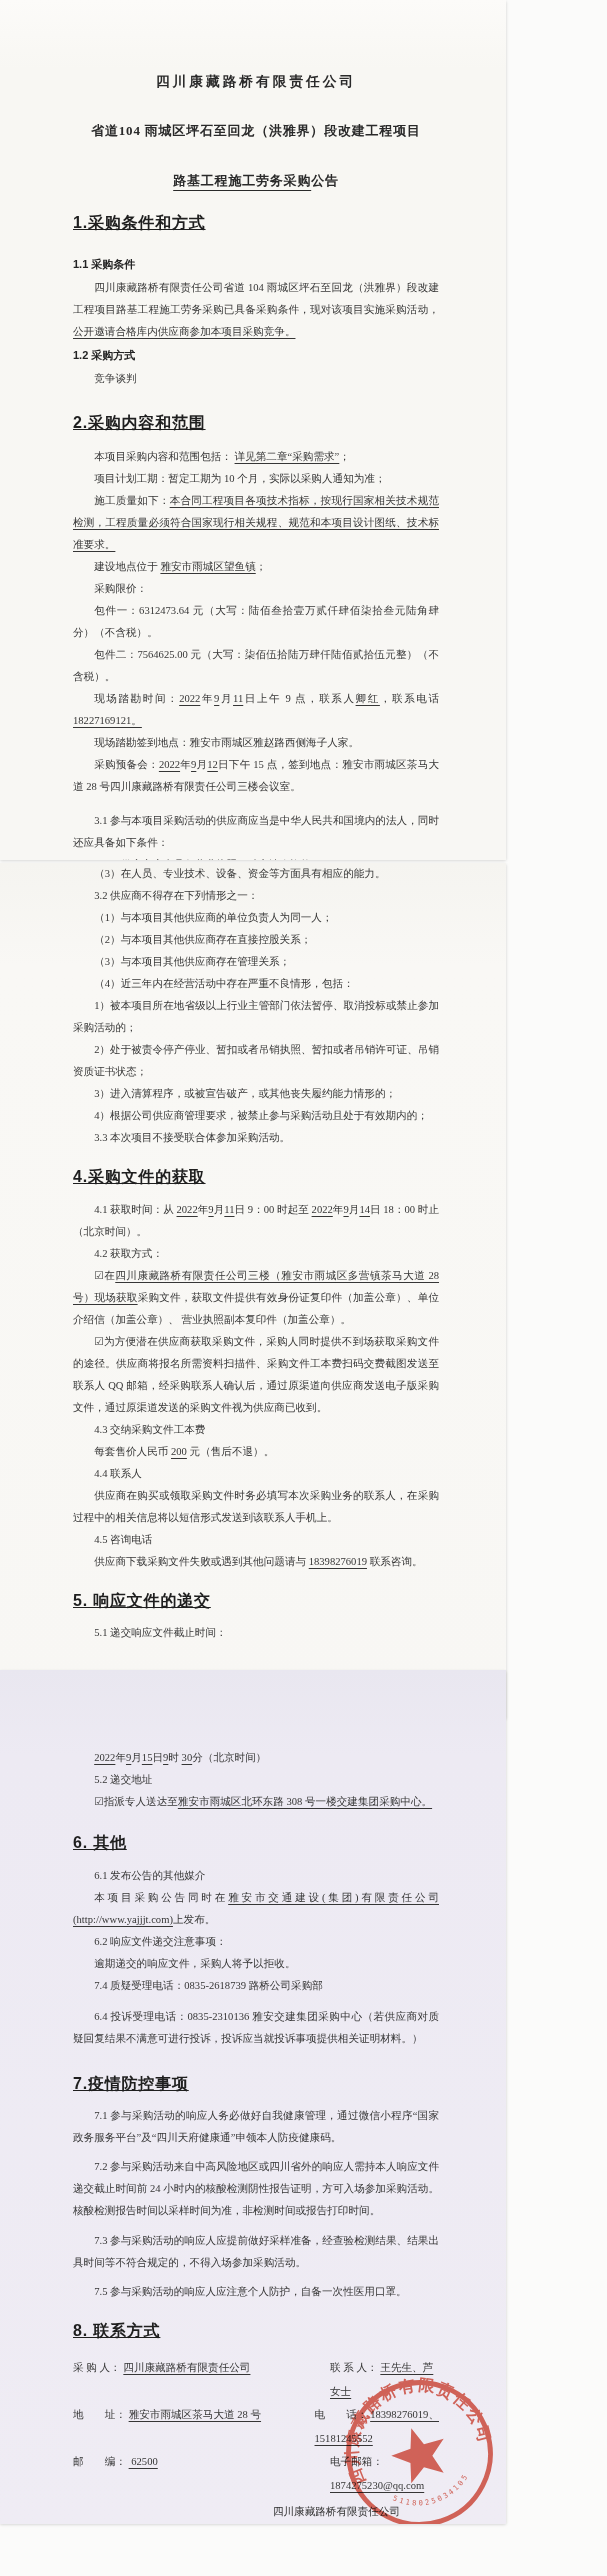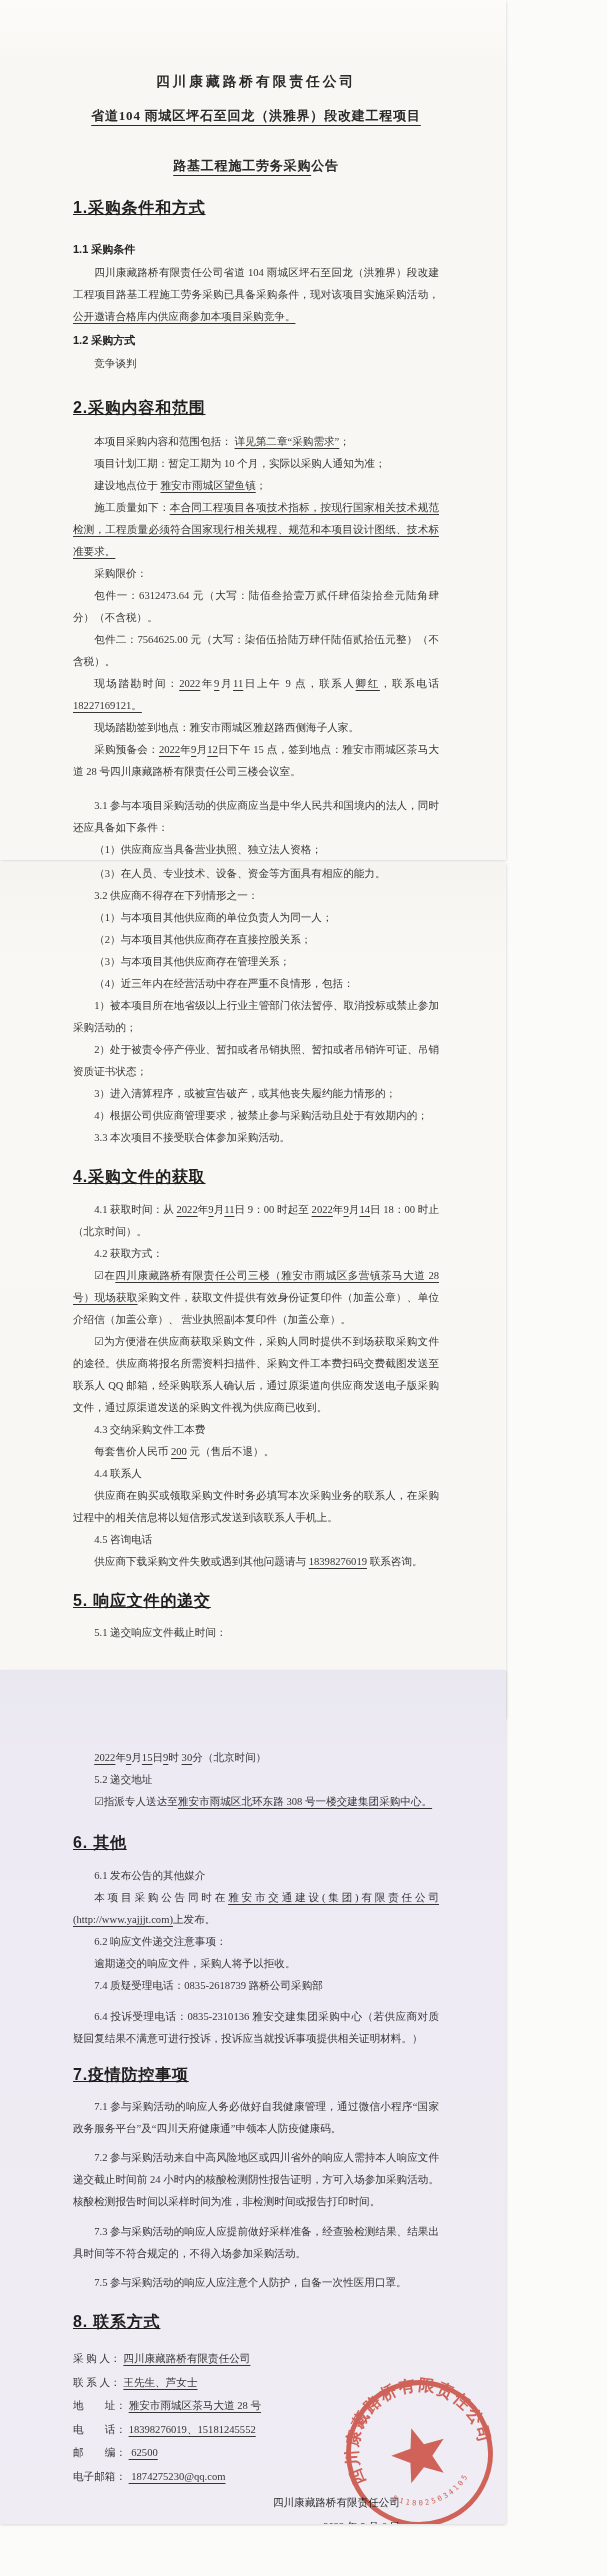--- a/index.html
+++ b/index.html
@@ -14,40 +14,40 @@
     box-shadow:0 0.8px 3px rgba(0,0,0,.18);
   }
   .page1{top:0;height:860px;background:linear-gradient(180deg,#fcfbf9 0%,#f8f7f3 8%,#f8f7f4 100%);}
   .page2{top:863px;height:856px;background:linear-gradient(180deg,#f5f4f0 0%,#f9f8f5 12%,#f8f7f4 100%);}
   .page3{top:1670px;height:854px;background:linear-gradient(180deg,#e9e7f0 0%,#edeaf3 10%,#efecf4 100%);}
   .content{padding:0 67px 0 73px;}
   .page1 .content{padding-top:73px;}
 
   .title{text-align:center;font-weight:bold;color:#2a2a2a;}
   .company-title{font-size:13.7px;letter-spacing:3px;}
-  .project-title{font-size:13px;margin-top:16px;letter-spacing:0.8px;
-    text-decoration:underline;text-underline-offset:4.6px;text-decoration-thickness:1.1px;}
+  .project-title{font-size:13px;margin-top:31px;letter-spacing:0.8px;
+    text-underline-offset:4.6px;text-decoration-thickness:1.1px;}
   .doc-title{font-size:13px;margin-top:32px;letter-spacing:0.8px;}
   .doc-title .u2{text-decoration:underline;text-underline-offset:4.6px;text-decoration-thickness:1.1px;}
 
   .h2{
     font-family:"Liberation Sans","DejaVu Sans",sans-serif;
     font-size:16px;font-weight:bold;color:#1f1f1f;
     margin:20px 0 10px 0;letter-spacing:0.8px;text-decoration:underline;
   }
   .h3{
     font-family:"Liberation Sans","DejaVu Sans",sans-serif;
     font-size:11px;font-weight:bold;color:#242424;
     margin:10.6px 0 5.3px 0;
   }
   .para{margin:0;font-size:10.6px;line-height:22px;text-align:justify;}
   .para.ind{text-indent:2em;}
   .u{text-decoration:underline;text-underline-offset:3px;text-decoration-thickness:0.8px;}
 
-  .kv2{display:flex;font-size:10.6px;line-height:23.5px;flex-direction:column;}
+  .kv2{display:flex;font-size:10.6px;line-height:23.5px;}
   .kv-cell{display:block;}
   .kv-cell:first-child{width:257px;}
   .kv-cell:last-child{flex:1;}
   .kv-label{white-space:pre;}
   .kv-value{text-decoration:underline;text-underline-offset:3px;}
 
   .sig{font-size:10.6px;line-height:23.5px;text-align:right;padding-right:39px;color:#2e2e2e;}
 
   .seal{
     position:absolute;left:339px;top:703px;
@@ -73,22 +73,22 @@
       </div>
       <div id="page1-blocks">
           <div class="h2" style="margin-top: 23px;">1.采购条件和方式</div>
           <div class="h3" style="margin-top: 23px;">1.1 采购条件</div>
           <p class="para ind"><span>四川康藏路桥有限责任公司省道 104 雨城区坪石至回龙（洪雅界）段改建工程项目路基工程施工劳务采购已具备采购条件，现对该项目实施采购活动，</span><span class="u">公开邀请合格库内供应商参加本项目采购竞争。</span></p>
           <div class="h3" style="margin-top: 4.6px;">1.2 采购方式</div>
           <p class="para ind"><span>竞争谈判</span></p>
           <div class="h2" style="margin-top: 23px;">2.采购内容和范围</div>
           <p class="para ind" style="margin-top: 12px;"><span>本项目采购内容和范围包括： </span><span class="u">详见第二章“采购需求”</span><span>；</span></p>
           <p class="para ind"><span>项目计划工期：暂定工期为 10 个月，实际以采购人通知为准；</span></p>
+          <p class="para ind"><span>施工质量如下：</span><span class="u">本合同工程项目各项技术指标，按现行国家相关技术规范检测，工程质量必须符合国家现行相关规程、规范和本项目设计图纸、技术标准要求。</span></p>
           <p class="para ind"><span>建设地点位于 </span><span class="u">雅安市雨城区望鱼镇</span><span>；</span></p>
-          <p class="para ind"><span>施工质量如下：</span><span class="u">本合同工程项目各项技术指标，按现行国家相关技术规范检测，工程质量必须符合国家现行相关规程、规范和本项目设计图纸、技术标准要求。</span></p>
           <p class="para ind"><span>采购限价：</span></p>
           <p class="para ind"><span>包件一：6312473.64 元（大写：陆佰叁拾壹万贰仟肆佰柒拾叁元陆角肆分）（不含税）。</span></p>
           <p class="para ind"><span>包件二：7564625.00 元（大写：柒佰伍拾陆万肆仟陆佰贰拾伍元整）（不含税）。</span></p>
           <p class="para ind"><span>现场踏勘时间：</span><span class="u">2022</span><span>年</span><span class="u">9</span><span>月</span><span class="u">11</span><span>日上午 9 点，联系人</span><span class="u">卿红</span><span>，联系电话 </span><span class="u">18227169121。</span></p>
           <p class="para ind"><span>现场踏勘签到地点：雅安市雨城区雅赵路西侧海子人家。</span></p>
           <p class="para ind"><span>采购预备会：</span><span class="u">2022</span><span>年</span><span class="u">9</span><span>月</span><span class="u">12</span><span>日下午 15 点，签到地点：雅安市雨城区茶马大道 28 号四川康藏路桥有限责任公司三楼会议室。</span></p>
           <p class="para ind" style="margin-top: 12px;"><span>3.1 参与本项目采购活动的供应商应当是中华人民共和国境内的法人，同时还应具备如下条件：</span></p>
           <p class="para ind"><span>（1）供应商应当具备营业执照、独立法人资格；</span></p>
           <p class="para ind"><span>（2）供应商需要在四川康藏路桥有限责任公司 2021-2022 年供应商入库结果公示中的</span></p>
         </div>
@@ -129,21 +129,21 @@
         <p class="para ind" style="margin-top: 77px;"><span class="u">2022</span><span>年</span><span class="u">9</span><span>月</span><span class="u">15</span><span>日</span><span class="u">9</span><span>时 </span><span class="u">30</span><span>分（北京时间）</span></p>
         <p class="para ind"><span>5.2 递交地址</span></p>
         <p class="para ind"><span>☑指派专人送达至</span><span class="u">雅安市雨城区北环东路 308 号一楼交建集团采购中心。</span></p>
         <div class="h2" style="margin-top: 20px;">6. 其他</div>
         <p class="para ind" style="margin-top: 10.6px;"><span>6.1 发布公告的其他媒介</span></p>
         <p class="para ind"><span>本项目采购公告同时在</span><span class="u">雅安市交通建设(集团)有限责任公司(http://www.yajjjt.com)</span><span>上发布。</span></p>
         <p class="para ind"><span>6.2 响应文件递交注意事项：</span></p>
         <p class="para ind"><span>逾期递交的响应文件，采购人将予以拒收。</span></p>
         <p class="para ind"><span>7.4 质疑受理电话：0835-2618739 路桥公司采购部</span></p>
         <p class="para ind" style="margin-top: 9px;"><span>6.4 投诉受理电话：0835-2310136 雅安交建集团采购中心（若供应商对质疑回复结果不满意可进行投诉，投诉应当就投诉事项提供相关证明材料。）</span></p>
-        <div class="h2" style="margin-top: 15px;">7.疫情防控事项</div>
+        <div class="h2" style="margin-top: 24px;">7.疫情防控事项</div>
         <p class="para ind" style="margin-top: 7.6px;"><span>7.1 参与采购活动的响应人务必做好自我健康管理，通过微信小程序“国家政务服务平台”及“四川天府健康通”申领本人防疫健康码。</span></p>
         <p class="para ind" style="margin-top: 7.6px;"><span>7.2 参与采购活动来自中高风险地区或四川省外的响应人需持本人响应文件递交截止时间前 24 小时内的核酸检测阴性报告证明，方可入场参加采购活动。核酸检测报告时间以采样时间为准，非检测时间或报告打印时间。</span></p>
         <p class="para ind" style="margin-top: 7.6px;"><span>7.3 参与采购活动的响应人应提前做好采样准备，经查验检测结果、结果出具时间等不符合规定的，不得入场参加采购活动。</span></p>
         <p class="para ind" style="margin-top: 7.6px;"><span>7.5 参与采购活动的响应人应注意个人防护，自备一次性医用口罩。</span></p>
         <div class="h2" style="margin-top: 18px;">8. 联系方式</div>
         <div class="kv2" style="margin-top: 13.7px;">
           <div class="kv-cell"><span class="kv-label">采 购 人： </span><span class="kv-value">四川康藏路桥有限责任公司</span></div>
           <div class="kv-cell"><span class="kv-label">联 系 人： </span><span class="kv-value">王先生、芦女士</span></div>
         </div>
         <div class="kv2">

